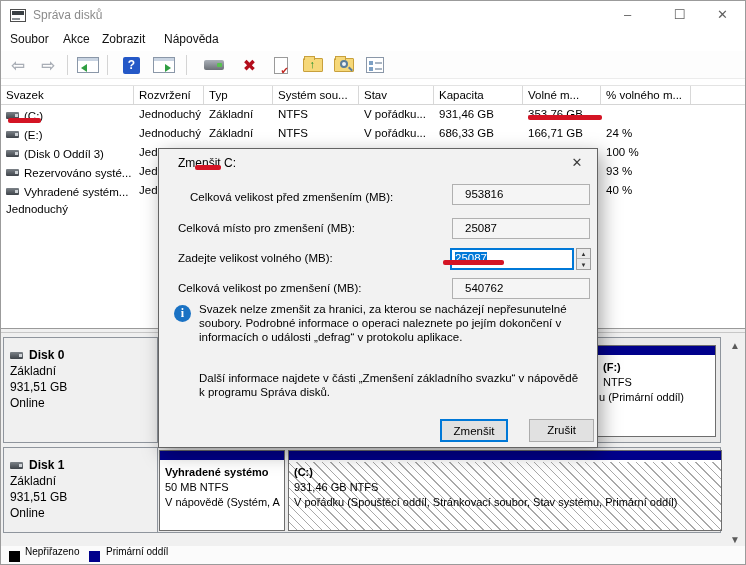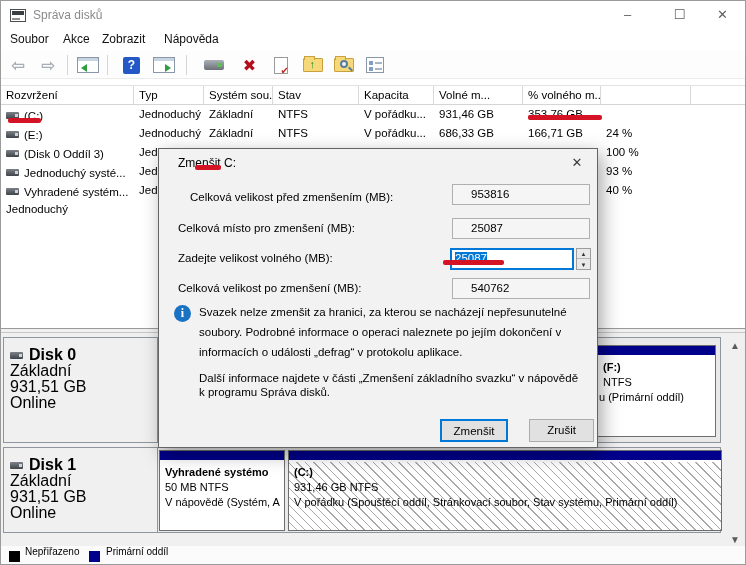--- a/index.html
+++ b/index.html
@@ -59,21 +59,21 @@
   .disk-glyph::after { content:""; position:absolute; right:1px; top:2px; width:3px; height:3px; background:#cfd3d7; }
 
   
   #splitter { position:absolute; left:0; top:327px; width:746px; height:5px; background:#f0f0f0; border-top:1px solid #9a9a9a; border-bottom:1px solid #c7c7c7; }
 
   
   #graph { position:absolute; left:0; top:332px; width:746px; height:213px; background:#f0f0f0; }
   .disk-panel { position:absolute; left:2px; width:718px; border:1px solid #8f959d; background:#e9e9e9; }
   #disk0-panel { top:4px; height:106px; }
   #disk1-panel { top:114px; height:86px; }
-  .disk-label { position:absolute; left:0; top:0; width:154px; height:100%; background:#f0f0f0; border-right:1px solid #8f959d; padding:9px 6px 0 6px; font-size:16px; line-height:16px; }
+  .disk-label { position:absolute; left:0; top:0; width:154px; height:100%; background:#f0f0f0; border-right:1px solid #8f959d; padding:9px 6px 0 6px; font-size:12px; line-height:16px; }
   .disk-label .dname { font-weight:bold; display:flex; align-items:center; gap:6px; }
   .part { position:absolute; border:1px solid #6e6e6e; background:#fff; }
   .part-head { position:absolute; left:0; top:0; right:0; height:10px; background:#00008b; border-bottom:1px solid #fff; }
   .part-body { position:absolute; left:0; top:11px; right:0; bottom:0; padding:3px 5px; font-size:11px; line-height:15px; white-space:nowrap; overflow:hidden; }
   .part-body .b1 { font-weight:bold; }
   .hatched { background:repeating-linear-gradient(45deg, #ffffff 0 5px, #a9a9a9 5px 6px); }
   
   #part-f { left:558px; top:7px; width:154px; height:92px; }
   #part-f .part-body { padding-left:40px; }
   
@@ -89,32 +89,32 @@
   #lg-sq1 { left:8px; background:#000; }
   #lg-sq2 { left:88px; background:#00008b; }
   .lg-txt { position:absolute; top:0; font-size:10px; }
   #lg-t1 { left:24px; } #lg-t2 { left:105px; }
 
   
   #dialog { position:absolute; left:157px; top:147px; width:440px; height:300px; background:#f2f2f2; border:1px solid #646464; box-shadow:4px 6px 18px rgba(0,0,0,.35); z-index:10; }
   #dlg-title { position:absolute; left:19px; top:7px; font-size:12px; color:#000; }
   #dlg-close { position:absolute; right:6px; top:4px; width:28px; height:20px; text-align:center; line-height:20px; font-size:13px; color:#3c3c3c; }
   .dlg-label { position:absolute; left:19px; font-size:11.5px; }
-  .dlg-field { position:absolute; left:293px; width:138px; height:21px; background:#f5f5f5; border:1px solid #b0b0b0; padding:3px 18px; font-size:11.5px; }
+  .dlg-field { position:absolute; left:293px; width:138px; height:21px; background:#f5f5f5; border:1px solid #b0b0b0; padding:3px 12px; font-size:11.5px; }
   #fld1 { top:35px; } #lab1 { top:42px;margin-left:12px; }
   #fld2 { top:69px; } #lab2 { top:73px; }
   #fld4 { top:129px; } #lab4 { top:133px; }
   #lab3 { top:103px; }
   #spinbox { position:absolute; left:291px; top:99px; width:124px; height:22px; background:#fff; border:2px solid #0078d7; padding:2px 3px; font-size:11.5px; }
   #spinbox .sel { background:#0078d7; color:#fff; }
   #spinner { position:absolute; left:417px; top:99px; width:15px; height:22px; border:1px solid #9d9d9d; background:#e9e9e9; }
   #spinner .sp { position:absolute; left:0; width:13px; height:10px; text-align:center; font-size:6px; line-height:10px; color:#333; }
   #sp-up { top:0; border-bottom:1px solid #b5b5b5; } #sp-dn { top:11px; }
   #info-icon { position:absolute; left:15px; top:156px; width:17px; height:17px; border-radius:50%; background:#1a72c4; color:#fff; font-weight:bold; font-size:12px; text-align:center; line-height:17px; font-family:"Liberation Serif",serif; }
-  #info-text { position:absolute; left:40px; top:153px; width:392px; font-size:11.5px; line-height:20px; }
+  #info-text { position:absolute; left:40px; top:153px; width:392px; font-size:11.5px; line-height:14px; }
   #help-text { position:absolute; left:40px; top:222px; width:380px; font-size:11.5px; line-height:14px; }
   .dlg-btn { position:absolute; top:270px; height:23px; background:#e1e1e1; font-size:11.5px; text-align:center; line-height:21px; }
   #btn-shrink { left:281px; width:68px; border:2px solid #0078d7; }
   #btn-cancel { left:370px; width:65px; border:1px solid #acacac; }
 
   
   .anno { position:absolute; background:#d41424; border-radius:2px; z-index:20; }
   #anno1 { left:7px;  top:117px; width:33px; height:5px; }
   #anno2 { left:527px; top:114px; width:74px; height:5px; }
   #anno3 { left:194px; top:164px; width:26px; height:5px; }
@@ -182,20 +182,21 @@
           <span class="mag"></span>
         </span>
       </span>
     <span class="tico" style="left:361px;width:26px;">
         <span class="list-ico"></span>
       </span>
   </div>
 
   <div id="volist">
     <div id="vt-head" class="vt-grid">
+      <div class="hc">Svazek</div>
       <div class="hc">Rozvržení</div>
       <div class="hc">Typ</div>
       <div class="hc">Systém sou...</div>
       <div class="hc">Stav</div>
       <div class="hc">Kapacita</div>
       <div class="hc">Volné m...</div>
       <div class="hc">% volného m...</div>
       <div class="hc"></div>
     </div>
     <div id="vt-rows">
@@ -236,21 +237,21 @@
         <div class="c"></div>
         <div class="c">V pořádku...</div>
         <div class="c">514 MB</div>
         <div class="c">514 MB</div>
         <div class="c">100 %</div>
         <div class="c"></div>
       </div>
       <div class="vrow vt-grid">
         <div class="c vname">
             <span class="disk-glyph"></span>
-            <span>Jednoduchý systé...</span>
+            <span>Rezervováno systé...</span>
           </div>
         <div class="c">Jednoduchý</div>
         <div class="c"></div>
         <div class="c"></div>
         <div class="c"></div>
         <div class="c"></div>
         <div class="c"></div>
         <div class="c">93 %</div>
         <div class="c"></div>
       </div>

